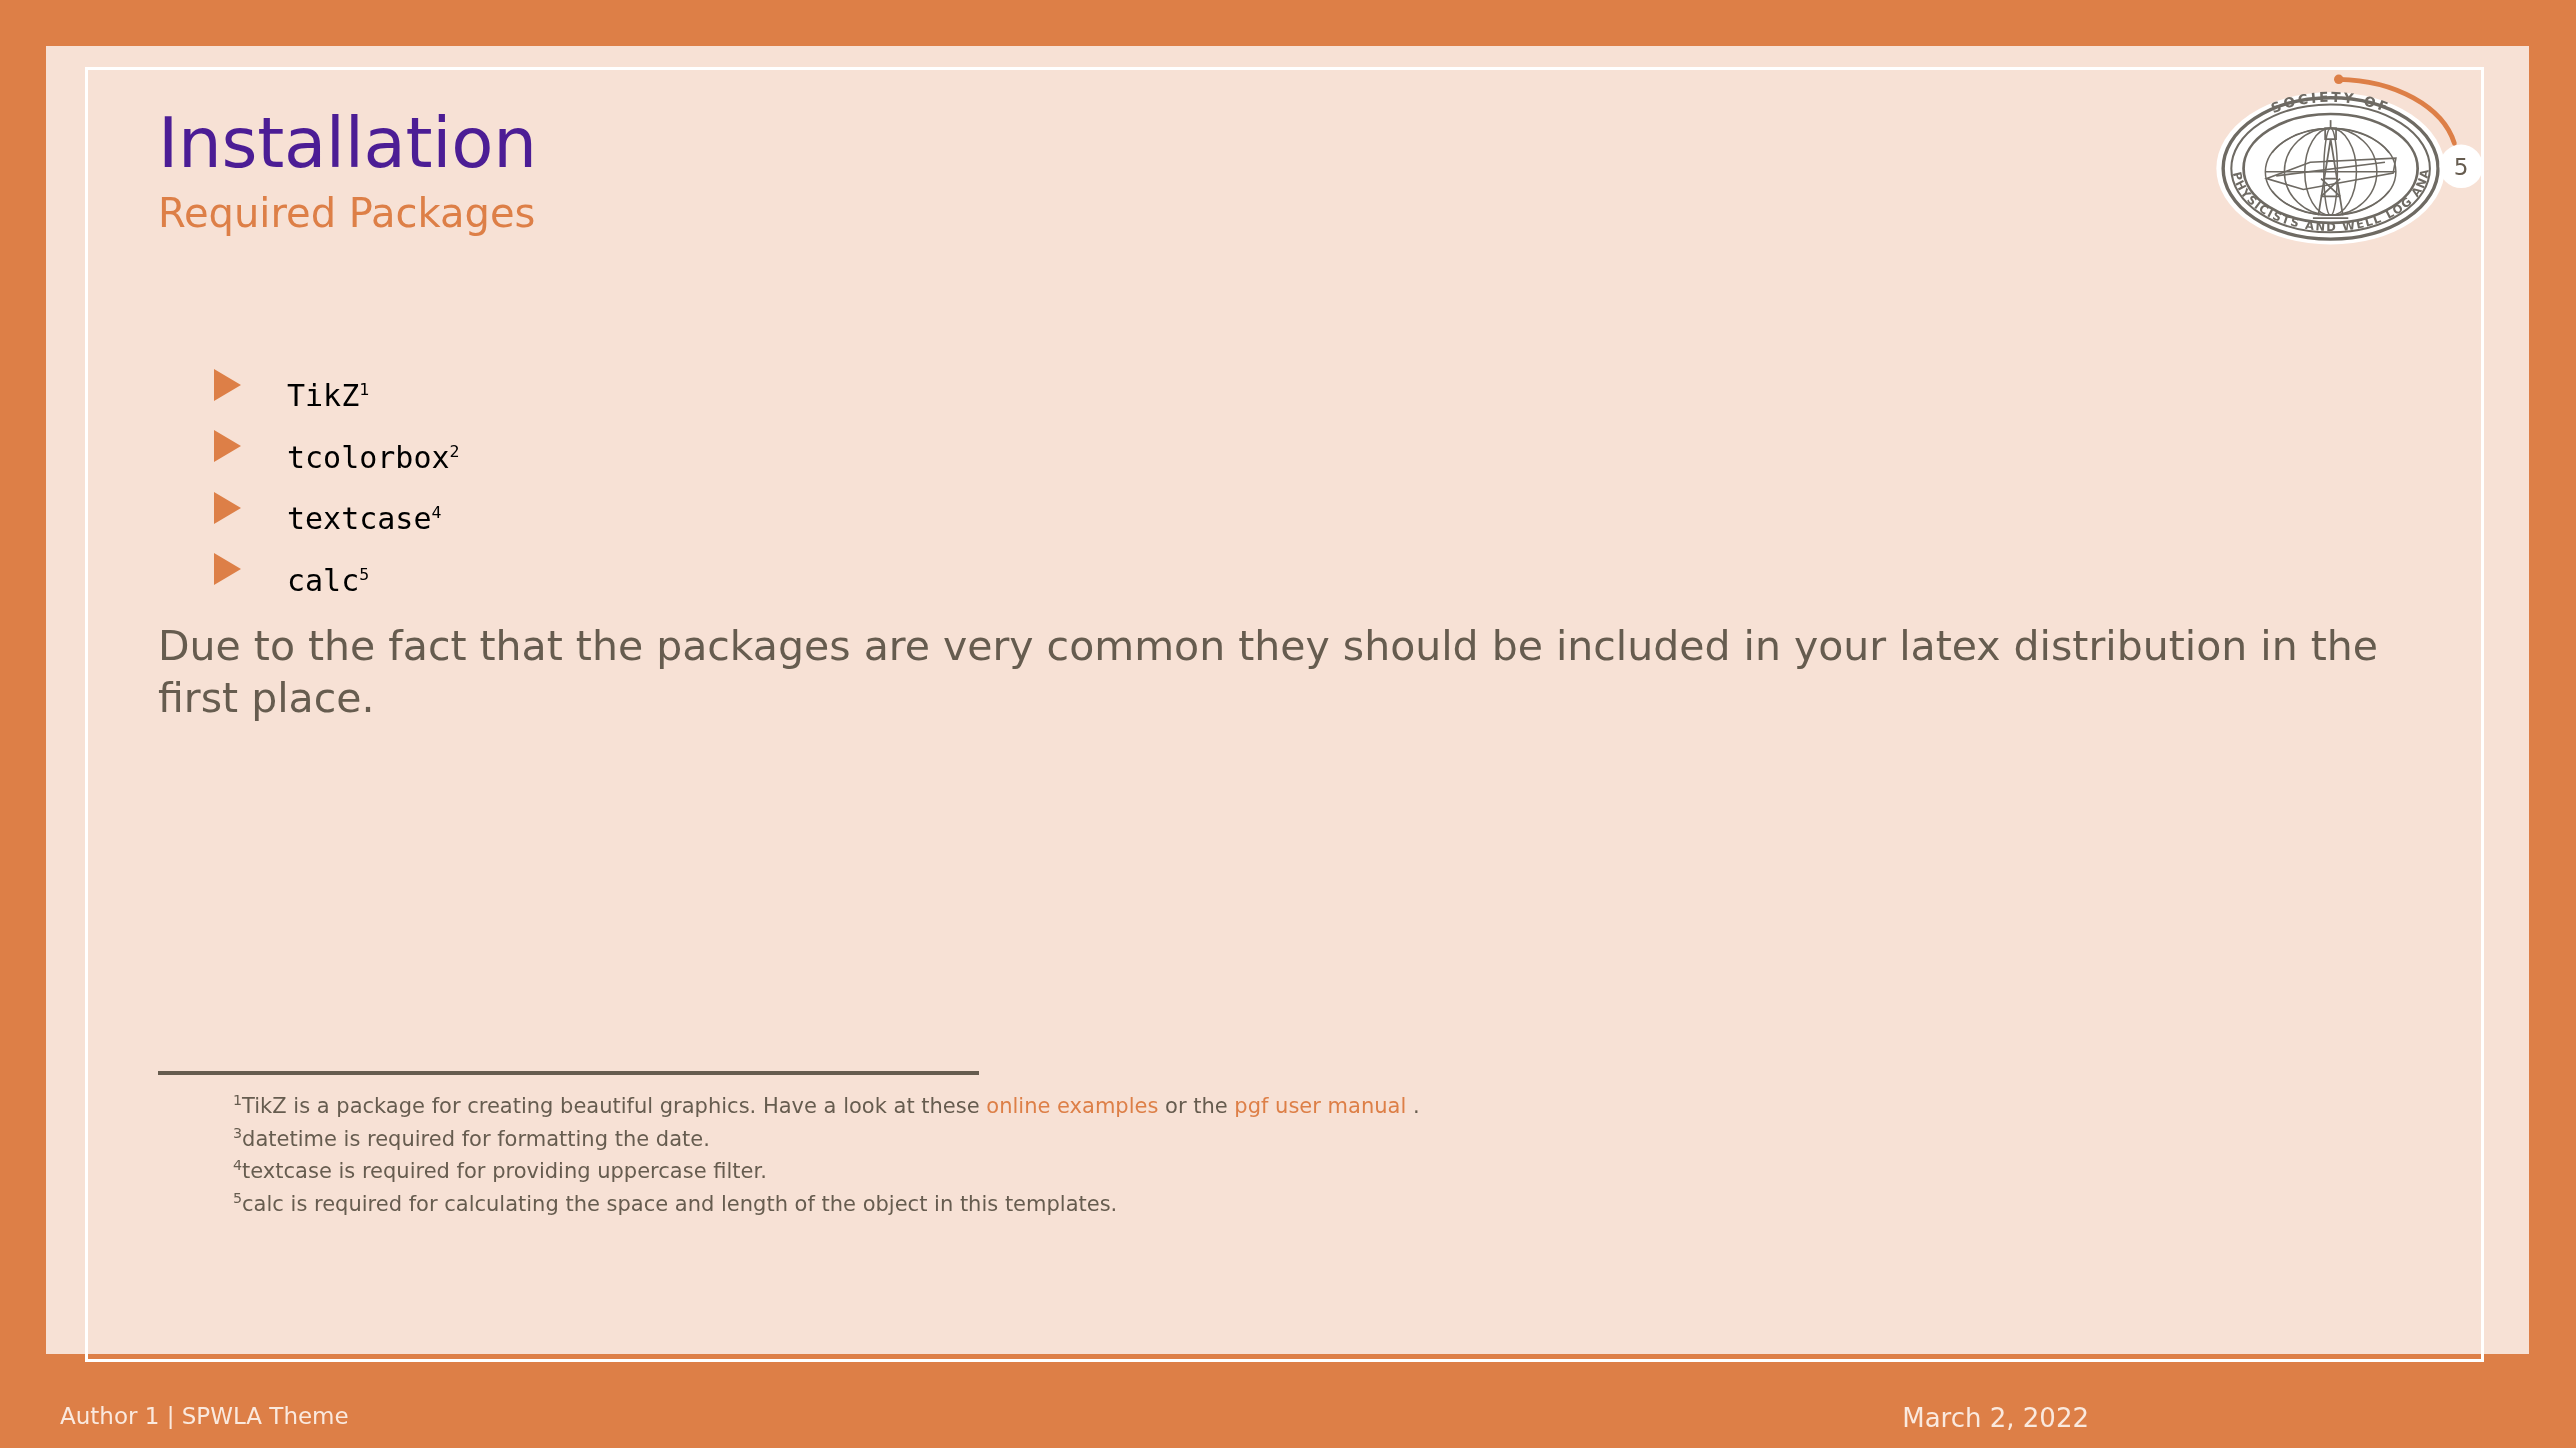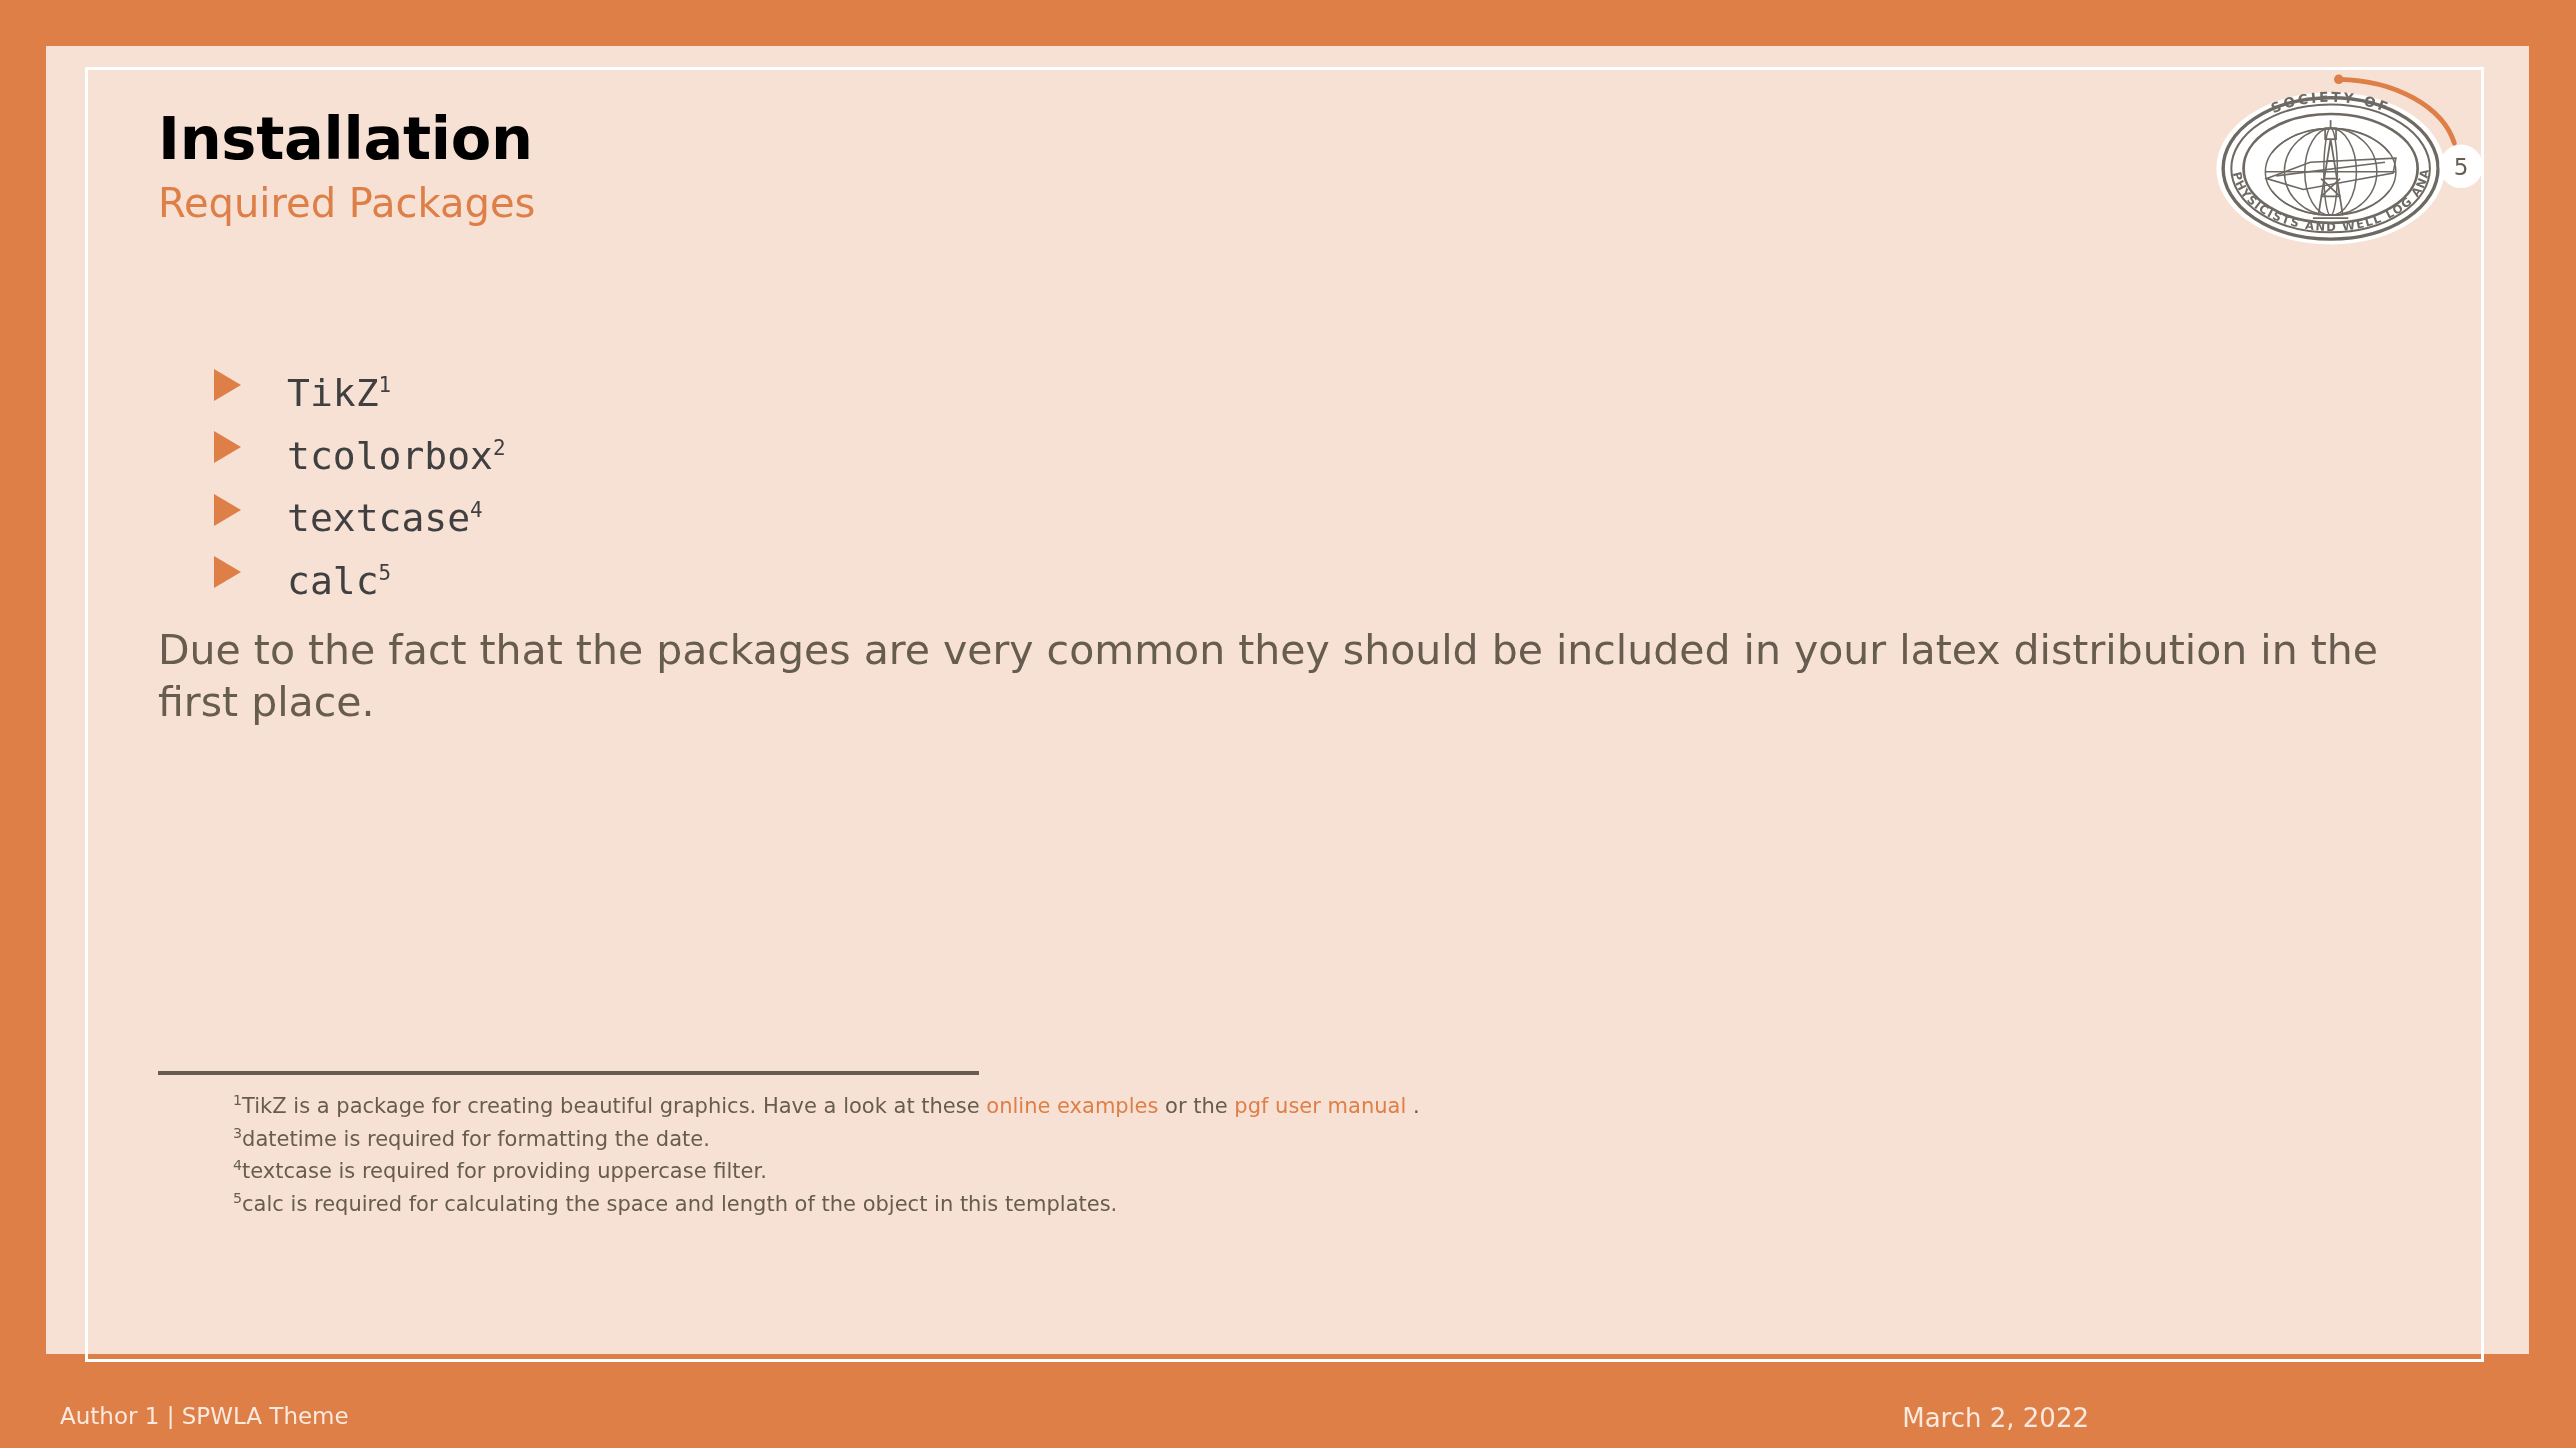--- a/index.html
+++ b/index.html
@@ -43,24 +43,24 @@
 
   
   .header {
     position: absolute;
     left: 158px;
     top: 109px;
     width: 1908px;
   }
   .slide-title {
     font-family: "DejaVu Sans", sans-serif;
-    font-size: 59px;
+    font-size: 69px;
     line-height: 1.0;
-    color: #000000;
-    font-weight: 700;
+    color: #4c1d95;
+    font-weight: 400;
     letter-spacing: -0.3px;
   }
   .slide-subtitle {
     margin-top: 15px;
     font-family: "DejaVu Sans", sans-serif;
     font-size: 40px;
     line-height: 1.0;
     color: #DD7F47;
     font-weight: 400;
   }
@@ -111,23 +111,23 @@
     margin-left: 56px;
     margin-right: 46px;
     border-left: 27px solid #DD7F47;
     border-top: 16.4px solid transparent;
     border-bottom: 16.4px solid transparent;
     position: relative;
     top: -5.5px;
   }
   .bullet-label {
     font-family: "DejaVu Sans Mono", monospace;
-    font-size: 38px;
+    font-size: 30px;
     line-height: 1.0;
-    color: #404040;
+    color: #000000;
     white-space: nowrap;
   }
   .bullet-label sup {
     font-size: 0.55em;
     vertical-align: super;
     line-height: 0;
   }
   .para-after {
     margin-top: 6px;
   }

